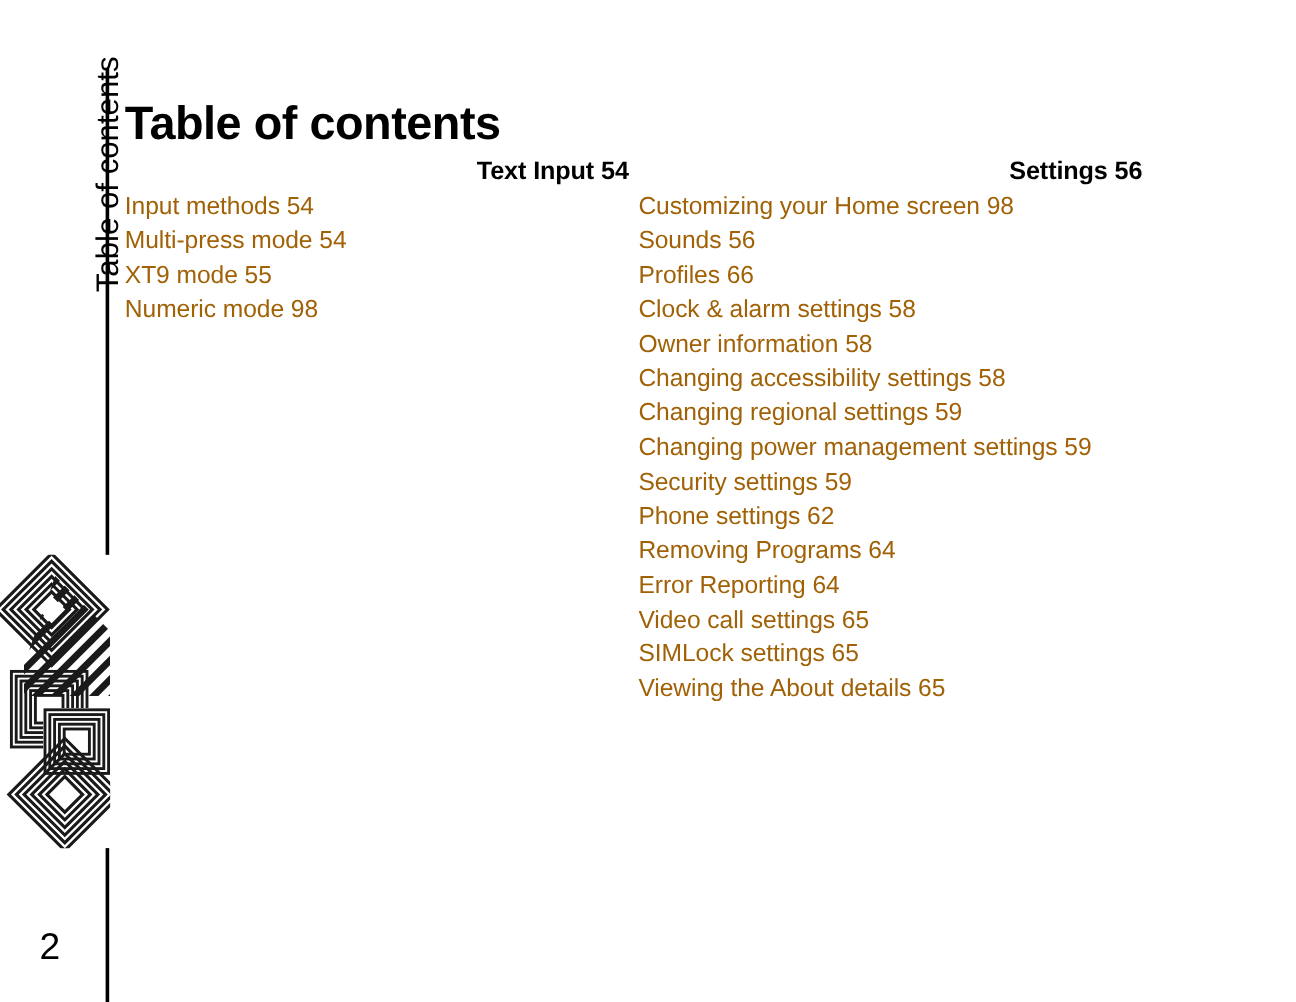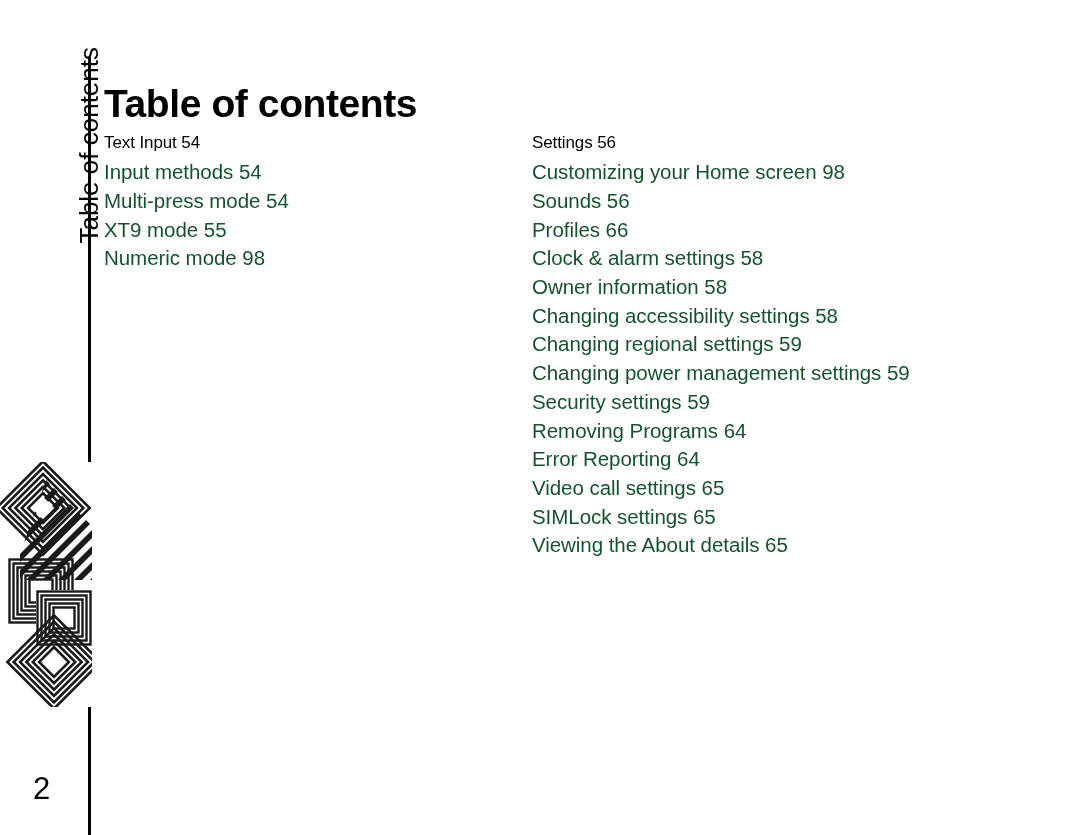--- a/index.html
+++ b/index.html
@@ -88,38 +88,39 @@
   }
 
   .column {
     position: absolute;
     top: 74px;
   }
   #col-left  { left: 0px;   width: 420px; }
   #col-right { left: 428px; width: 420px; }
 
   .col-heading {
-    font-size: 17px;
+    font-size: 21px;
     line-height: 28.7px;
-    font-weight: normal;
+    font-weight: bold;
     margin: 0 0 0.5px 0;
     letter-spacing: -0.1px;
+    text-align: right;
   }
 
   .toc-list {
     list-style: none;
     margin: 0;
     padding: 0;
   }
   .toc-entry {
     font-size: 20.5px;
     line-height: 28.7px;
     font-weight: normal;
     letter-spacing: -0.05px;
-    color: #14532d;
+    color: #a16207;
   }
 </style>
 </head>
 <body>
 
 <div id="page-rule"></div>
 
 <div id="side-title">Table of contents</div>
 
 <div id="deco">
@@ -208,20 +209,21 @@
     <ul class="toc-list" id="list-right">
         <li class="toc-entry">Customizing your Home screen 98</li>
         <li class="toc-entry">Sounds 56</li>
         <li class="toc-entry">Profiles 66</li>
         <li class="toc-entry">Clock &amp; alarm settings 58</li>
         <li class="toc-entry">Owner information 58</li>
         <li class="toc-entry">Changing accessibility settings 58</li>
         <li class="toc-entry">Changing regional settings 59</li>
         <li class="toc-entry">Changing power management settings 59</li>
         <li class="toc-entry">Security settings 59</li>
+        <li class="toc-entry">Phone settings 62</li>
         <li class="toc-entry">Removing Programs 64</li>
         <li class="toc-entry">Error Reporting 64</li>
         <li class="toc-entry">Video call settings 65</li>
         <li class="toc-entry">SIMLock settings 65</li>
         <li class="toc-entry">Viewing the About details 65</li>
       </ul>
   </div>
 
 </div>
 

